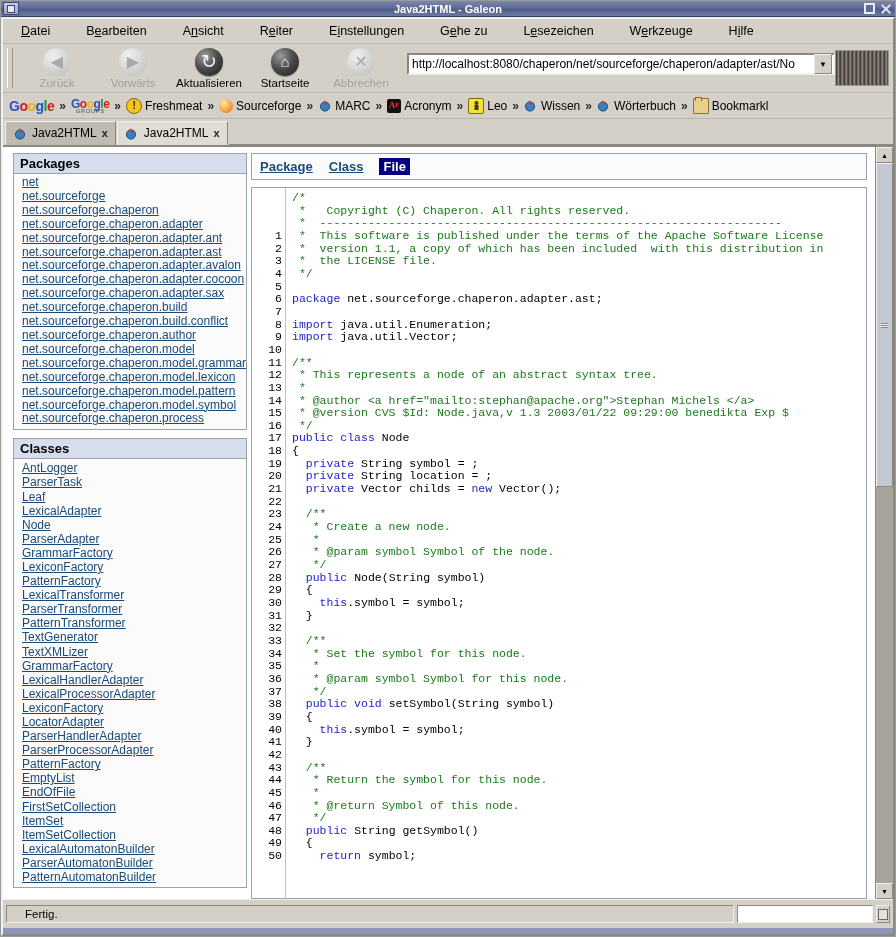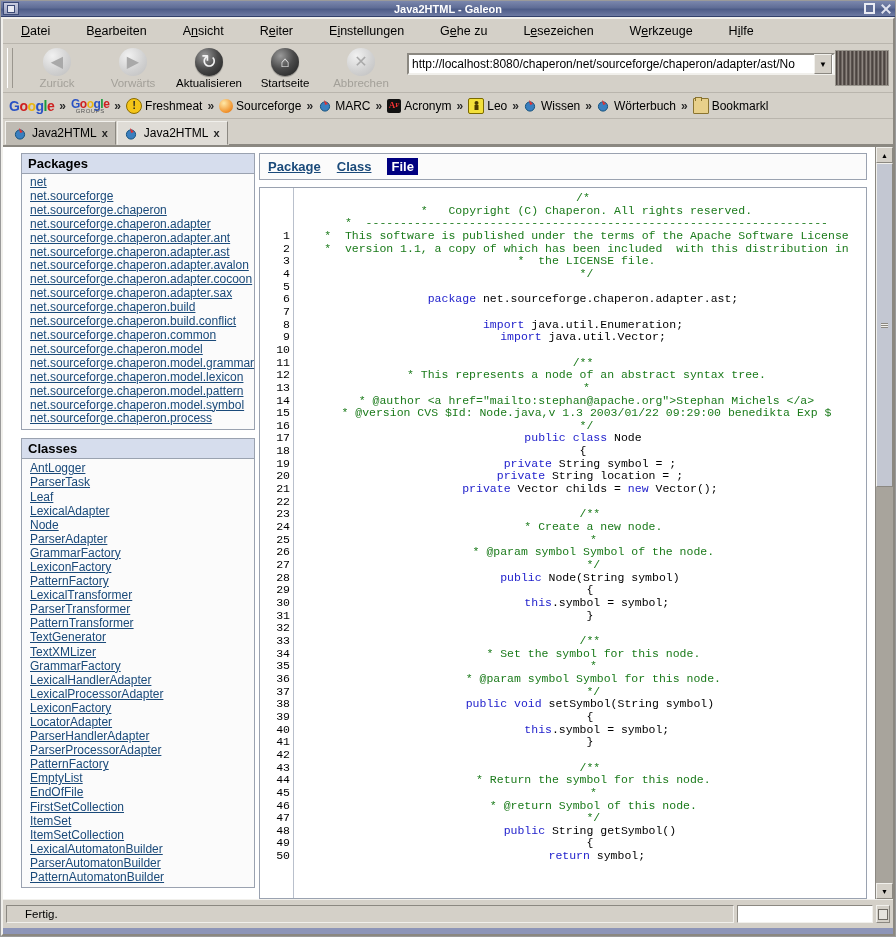--- a/index.html
+++ b/index.html
@@ -155,21 +155,21 @@
   .tab.active{background:#dfdcd6;}
   .tab .tlabel{font-size:12px;color:#000;}
   .tab .tclose{font-size:11px;font-weight:bold;color:#222;}
   .tabrest{flex:1;border-bottom:1px solid #8b8881;}
 
   
   .viewport{flex:1;display:flex;min-height:0;background:#ffffff;
     border-top:1px solid #8b8881;}
   .page{
     flex:1;display:flex;min-width:0;background:#ffffff;
-    padding:6px 0 0 8px;overflow:hidden;
+    padding:6px 0 0 0;overflow:hidden;
   }
   
   .lcol{width:248px;flex:0 0 248px;padding:0 4px 0 10px;box-sizing:border-box;}
   .panel{border:1px solid #9aa2b0;margin-bottom:8px;background:#fbfbfb;}
   .panel-head{
     background:#d6dded;border-bottom:1px solid #9aa2b0;
     font-weight:bold;font-size:13px;color:#000;padding:2px 6px;
   }
   .panel-body{padding:2px 4px 3px 8px;}
   .lnk{
@@ -192,21 +192,21 @@
     font-weight:bold;font-size:13px;color:#000;padding:2px 6px;}
   .code{
     flex:1;display:flex;min-height:0;overflow:hidden;background:#fff;
     font-family:"Liberation Mono", monospace;font-size:11.5px;line-height:12.65px;
   }
   .gutter{
     width:34px;flex:0 0 34px;text-align:right;padding:4px 3px 0 0;
     color:#000;border-right:1px solid #b9c0cc;box-sizing:border-box;
     white-space:pre;
   }
-  .codetext{flex:1;padding:4px 0 0 6px;white-space:pre;overflow:hidden;color:#000;text-align:center;}
+  .codetext{flex:1;padding:4px 0 0 6px;white-space:pre;overflow:hidden;color:#000;}
   .cmt{color:#1a7a1a;}
   .kw{color:#2222cc;}
 
   
   .pscroll{
     width:17px;flex:0 0 17px;background:#d4d0c8;
     border-left:1px solid #8b8881;display:flex;flex-direction:column;
   }
   .sb-btn{height:16px;flex:0 0 16px;background:#d4d0c8;
     border:1px solid;border-color:#f1f0ec #8b8881 #8b8881 #f1f0ec;
@@ -423,21 +423,21 @@
                 <span class="lnk">net.sourceforge</span>
                 <span class="lnk">net.sourceforge.chaperon</span>
                 <span class="lnk">net.sourceforge.chaperon.adapter</span>
                 <span class="lnk">net.sourceforge.chaperon.adapter.ant</span>
                 <span class="lnk">net.sourceforge.chaperon.adapter.ast</span>
                 <span class="lnk">net.sourceforge.chaperon.adapter.avalon</span>
                 <span class="lnk">net.sourceforge.chaperon.adapter.cocoon</span>
                 <span class="lnk">net.sourceforge.chaperon.adapter.sax</span>
                 <span class="lnk">net.sourceforge.chaperon.build</span>
                 <span class="lnk">net.sourceforge.chaperon.build.conflict</span>
-                <span class="lnk">net.sourceforge.chaperon.common</span>
+                <span class="lnk">net.sourceforge.chaperon.author</span>
                 <span class="lnk">net.sourceforge.chaperon.model</span>
                 <span class="lnk">net.sourceforge.chaperon.model.grammar</span>
                 <span class="lnk">net.sourceforge.chaperon.model.lexicon</span>
                 <span class="lnk">net.sourceforge.chaperon.model.pattern</span>
                 <span class="lnk">net.sourceforge.chaperon.model.symbol</span>
                 <span class="lnk">net.sourceforge.chaperon.process</span>
               </div>
           </div>
           <div class="panel">
             <div class="panel-head">Classes</div>

